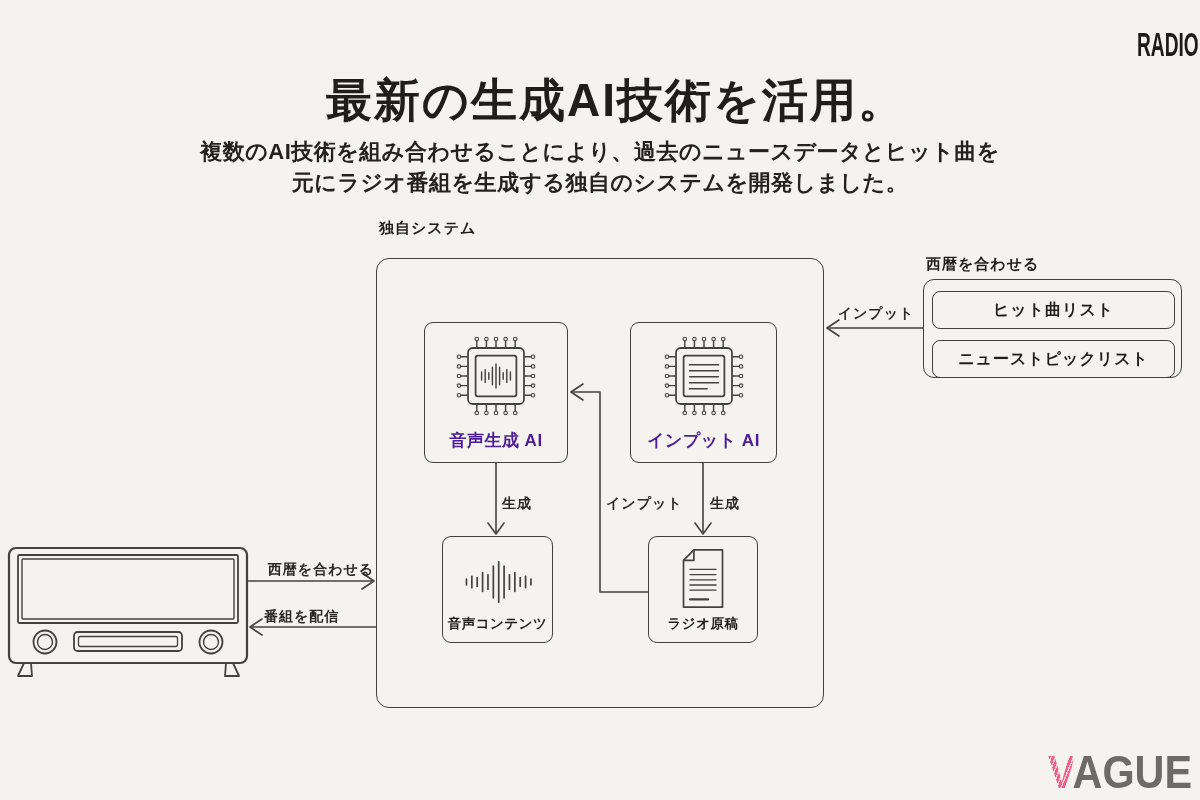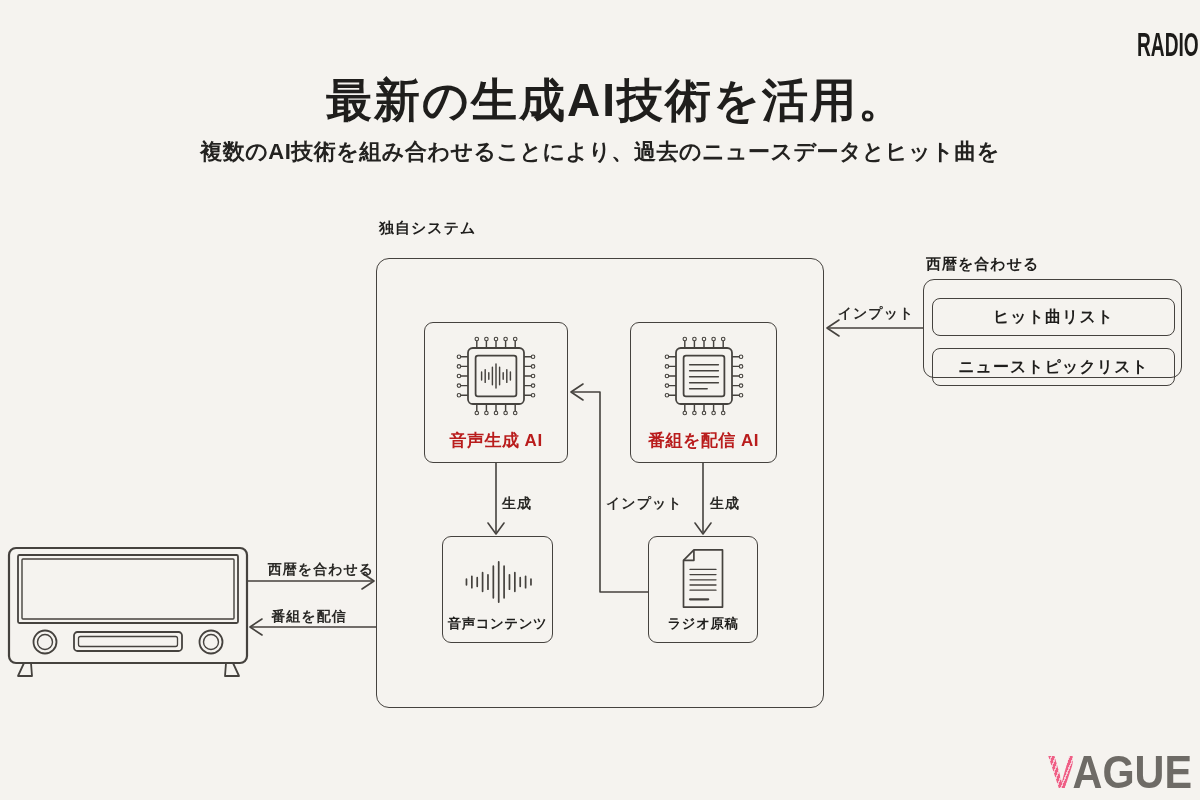--- a/index.html
+++ b/index.html
@@ -27,42 +27,42 @@
   .system-box{left:376px;top:258px;width:448px;height:450px;border-radius:13px;}
   .section-label{position:absolute;font-size:15px;font-weight:600;color:#1f1e1c;letter-spacing:1px;}
   .system-label{left:379px;top:219px;}
   .db-label{left:926px;top:255px;}
 
   .node{display:flex;flex-direction:column;align-items:center;justify-content:flex-start;border-radius:9px;}
   .voice-ai{left:424px;top:322px;width:144px;height:141px;}
   .text-ai{left:630px;top:322px;width:147px;height:141px;}
   .node .chip{margin-top:9px;}
   .node-label-lg{position:absolute;bottom:10px;width:100%;text-align:center;
-    font-size:17px;font-weight:600;letter-spacing:.5px;color:#b91c1c;}
+    font-size:17px;font-weight:600;letter-spacing:.5px;color:#4c1d95;}
   .audio-box{left:442px;top:536px;width:111px;height:107px;}
   .script-box{left:648px;top:536px;width:110px;height:107px;}
   .audio-box svg{margin-top:16px;}
   .script-box svg{margin-top:9px;}
   .node-label-sm{position:absolute;bottom:9px;width:100%;text-align:center;
     font-size:13.5px;font-weight:600;letter-spacing:.5px;color:#1f1e1c;}
 
   .db-outer{left:923px;top:279px;width:259px;height:99px;border-radius:11px;}
   .db-item{position:absolute;left:8px;width:243px;height:38px;border:1.4px solid #45423e;
     border-radius:8px;box-sizing:border-box;text-align:center;line-height:35px;
     font-size:16px;font-weight:600;letter-spacing:1px;color:#1f1e1c;}
-  .db-item-1{top:18px;text-align:center;}
-  .db-item-2{top:68px;}
+  .db-item-1{top:11px;text-align:center;}
+  .db-item-2{top:60px;}
 
   .edge-label{position:absolute;font-size:14px;font-weight:600;color:#2a2926;letter-spacing:1px;}
   .lbl-gen-voice{left:502px;top:495px;}
   .lbl-gen-text{left:710px;top:495px;}
   .lbl-input-script{left:606px;top:495px;}
   .lbl-input-db{left:836px;top:305px;width:80px;text-align:center;}
   .lbl-tune{left:252px;top:561px;width:114px;text-align:center;margin-left:12px;}
-  .lbl-broadcast{left:264px;top:608px;width:90px;text-align:center;}
+  .lbl-broadcast{left:264px;top:608px;width:90px;}
 
   .connectors{position:absolute;left:0;top:0;pointer-events:none;}
   .radio-illustration{position:absolute;left:4px;top:538px;}
 
   
   .brand-bottom{
     position:absolute;left:1048px;top:744px;white-space:nowrap;
     font-size:47px;font-weight:800;color:#6e6b66;letter-spacing:0;
     transform:scaleX(0.88);transform-origin:left top;
   }
@@ -75,20 +75,21 @@
 </head>
 <body>
 
 <div class="page">
 
   <div class="brand-top">RADIO TIME</div>
 
   <h1 class="title">最新の生成AI技術を活用。</h1>
   <p class="subtitle">
     <span>複数のAI技術を組み合わせることにより、過去のニュースデータとヒット曲を</span><br>
+    <span>元にラジオ番組を生成する独自のシステムを開発しました。</span>
   </p>
 
   <svg class="connectors" width="1200" height="800" viewBox="0 0 1200 800">
     <g fill="none" stroke="#45423e" stroke-width="1.6" stroke-linecap="round" stroke-linejoin="round">
 
       <polyline points="496,463 496,532"></polyline>
       <polyline points="488,523 496,534 504,523"></polyline>
 
       <polyline points="703,463 703,532"></polyline>
       <polyline points="695,523 703,534 711,523"></polyline>
@@ -182,21 +183,21 @@
         <circle cx="101.3" cy="31" r="2.2"></circle>
           <circle cx="101.3" cy="43" r="2.2"></circle>
           <circle cx="101.3" cy="55" r="2.2"></circle>
           <circle cx="101.3" cy="67" r="2.2"></circle>
           <circle cx="101.3" cy="79" r="2.2"></circle>
       </g>
       <g fill="none" stroke="#45423e" stroke-width="1.8" stroke-linecap="round">
         <path d="M37,41h36 M37,48.5h36 M37,56h36 M37,63.5h36 M37,71h22"></path>
       </g>
     </svg>
-    <div class="node-label-lg">番組を配信 AI</div>
+    <div class="node-label-lg">インプット AI</div>
   </div>
 
   <div class="box node script-box">
     <svg width="52" height="65" viewBox="0 0 80 100">
       <g fill="none" stroke="#45423e" stroke-width="2.6" stroke-linejoin="round">
         <path d="M26,6 H70 V94 H10 V22 Z"></path>
         <path d="M26,6 V22 H10"></path>
       </g>
       <g fill="none" stroke="#45423e" stroke-width="2" stroke-linecap="round">
         <path d="M20,36h40 M20,44h40 M20,52h40 M20,60h40 M20,68h40"></path>

